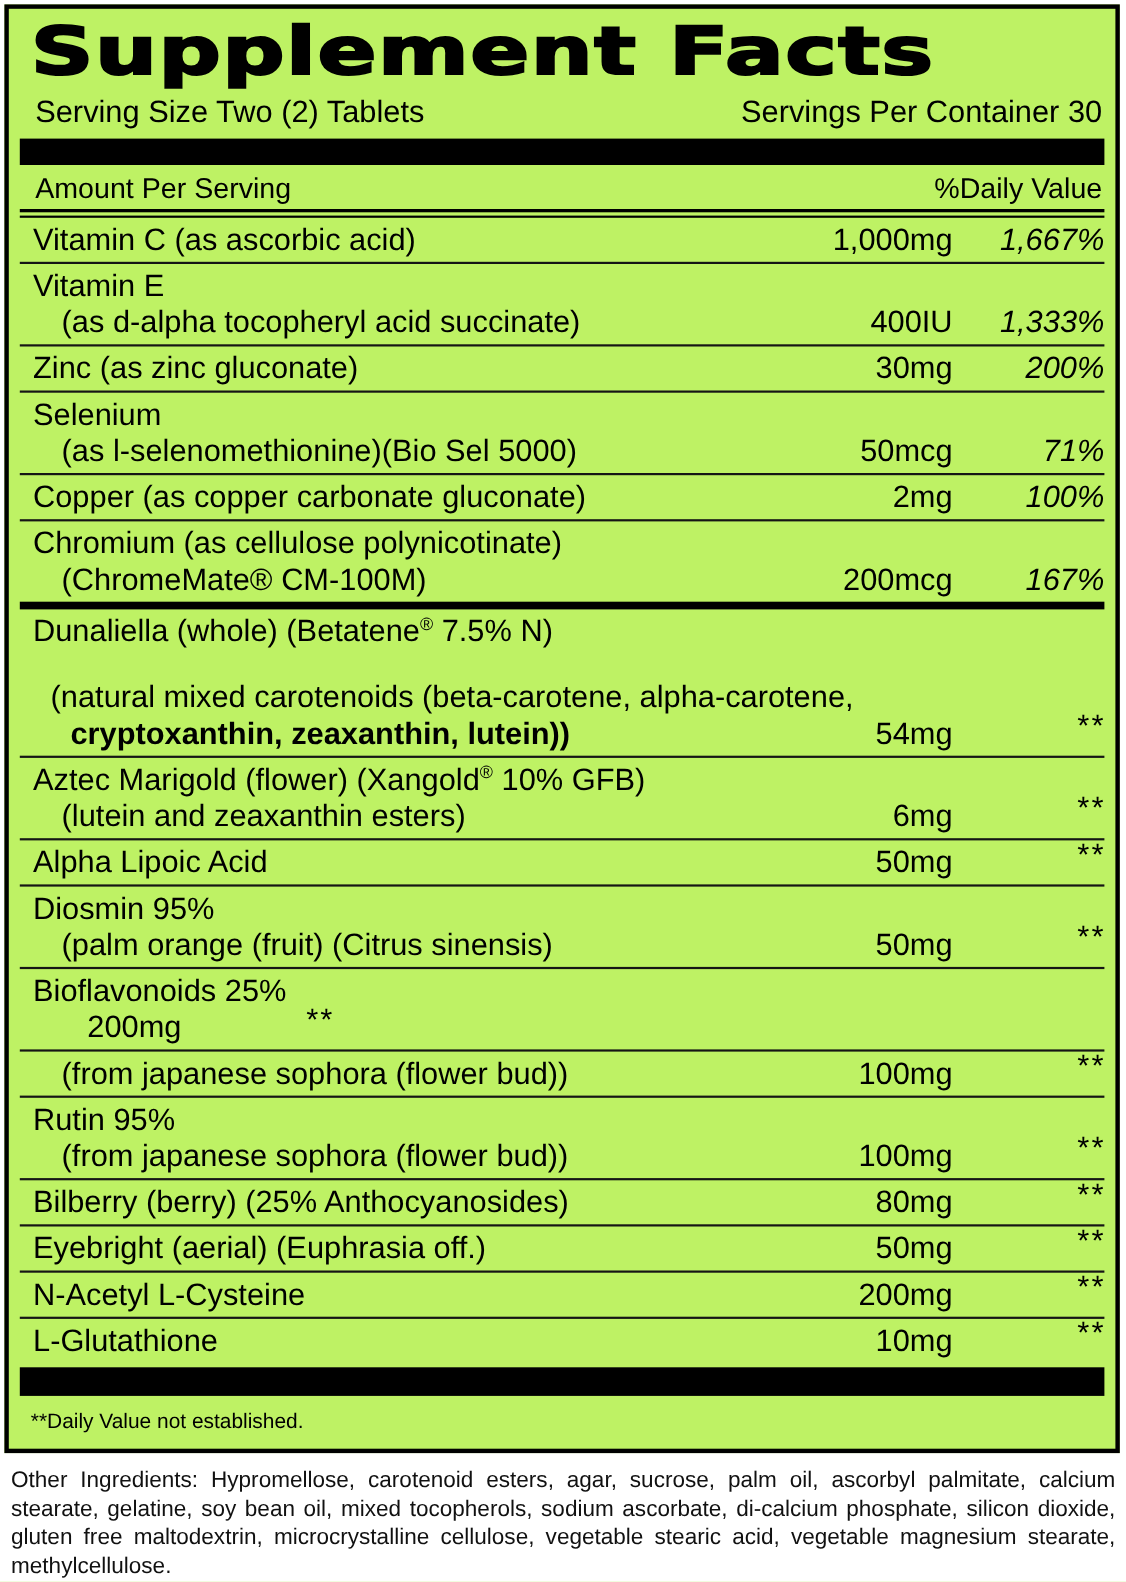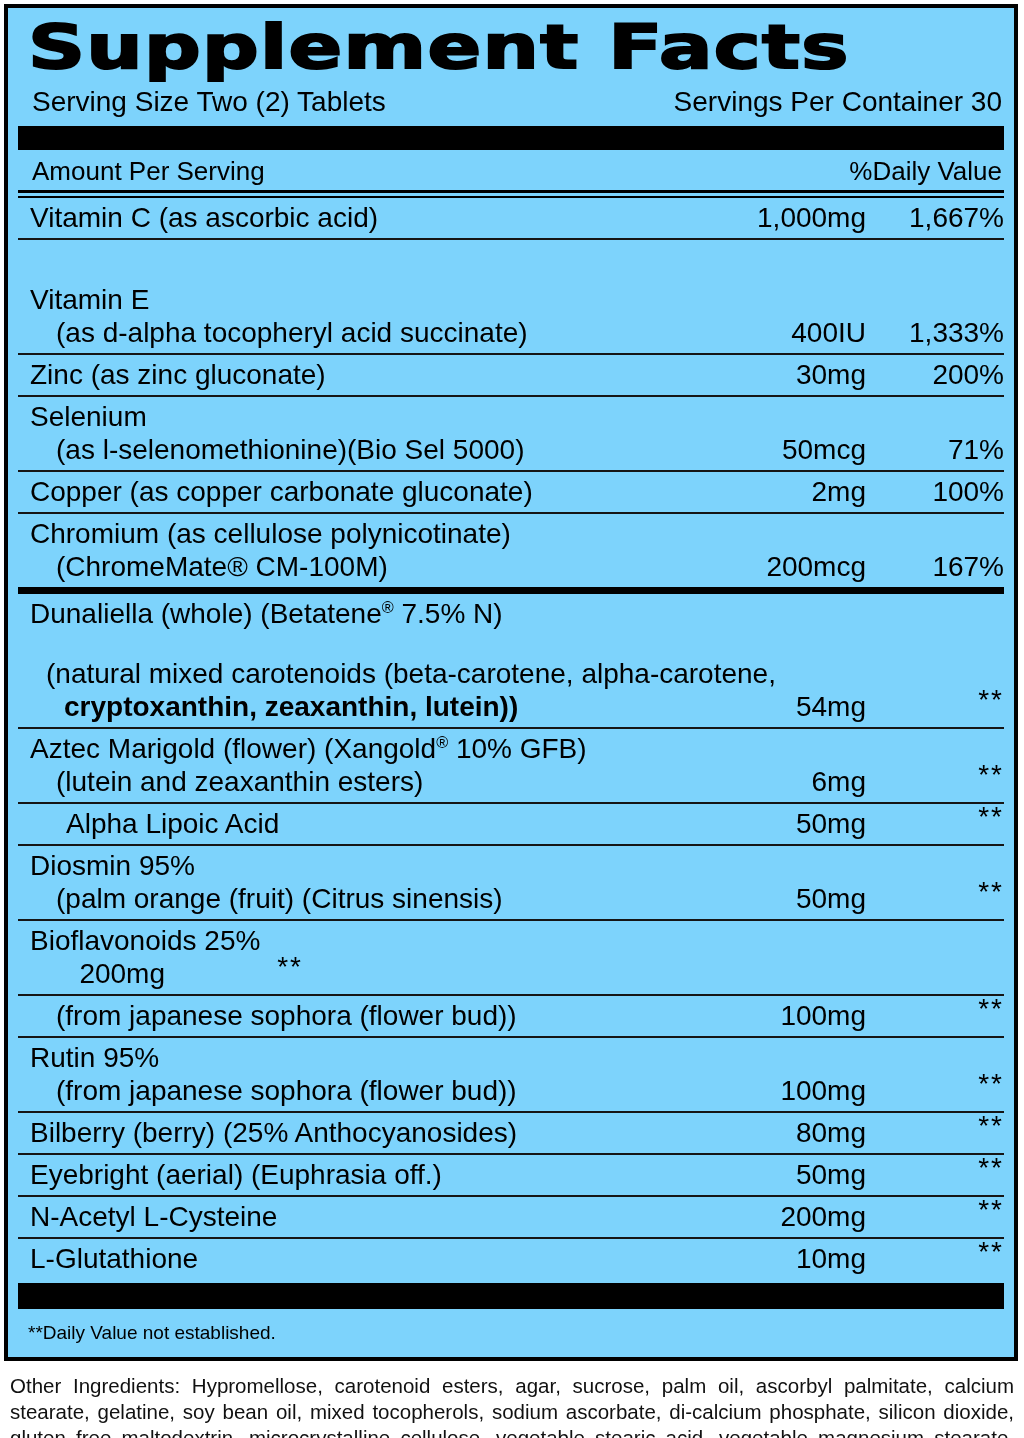--- a/index.html
+++ b/index.html
@@ -4,21 +4,21 @@
 <style>
   html,body{margin:0;padding:0;}
   body{
     width:1024px;height:1438px;background:#ffffff;color:#000;
     font-family:"Liberation Sans", sans-serif;overflow:hidden;
   }
   .box{
     margin:4px 6px 0 4px;
     border:4px solid #000;
     padding:6px 10px 6px 10px;
-    background:#7dd3fc;
+    background:#bef264;
   }
   .title{
     font-family:"DejaVu Sans", sans-serif;
     font-size:60px;line-height:62px;font-weight:900;
     letter-spacing:1px;margin:2px 0 8px 10px;
     -webkit-text-stroke:2px #000;
     transform:scaleX(1.32);transform-origin:left center;
     white-space:nowrap;
   }
   .serving{
@@ -34,21 +34,21 @@
   .double-rule{height:3px;border-top:3px solid #000;border-bottom:2px solid #000;margin:0;}
   .thick-rule{height:7px;background:#000;}
   .rows{font-size:28px;}
   .row{padding:3px 0 4px 0;}
   .row + .row{border-top:2px solid #151515;}
   .line{line-height:33px;padding-left:12px;}
   .line.last{display:flex;align-items:baseline;}
   .nm{display:inline-block;}
   .line.last .nm{flex:1;display:block;}
   .amt{width:135px;text-align:right;white-space:nowrap;}
-  .dv{width:138px;text-align:right;white-space:nowrap;}
+  .dv{width:138px;text-align:right;white-space:nowrap;font-style:italic;}
   .dv.ast{position:relative;top:-7px;letter-spacing:2px;}
   sup{font-size:58%;vertical-align:super;line-height:0;}
   .footnote{font-size:19px;line-height:32px;padding:4px 0 2px 10px;}
   .below{margin:12px 10px 0 10px;font-size:20.5px;line-height:26px;color:#111;}
   .below p{margin:0;}
   .ingredients{text-align:justify;}
 </style>
 </head>
 <body>
 
@@ -72,21 +72,21 @@
 
     <div class="rows">
         <div class="row">
           <div class="line last">
             <span class="nm" style="padding-left: 0px;">Vitamin C (as ascorbic acid)</span>
             <span class="amt">1,000mg</span>
             <span class="dv">1,667%</span>
           </div>
         </div>
         <div class="row">
-          <div class="line"><span class="nm" style="padding-left: 0px; margin-top: 40px;">Vitamin E</span></div>
+          <div class="line"><span class="nm" style="padding-left: 0px;">Vitamin E</span></div>
           <div class="line last">
             <span class="nm" style="padding-left: 26px;">(as d-alpha tocopheryl acid succinate)</span>
             <span class="amt">400IU</span>
             <span class="dv">1,333%</span>
           </div>
         </div>
         <div class="row">
           <div class="line last">
             <span class="nm" style="padding-left: 0px;">Zinc (as zinc gluconate)</span>
             <span class="amt">30mg</span>
@@ -133,21 +133,21 @@
         <div class="row">
           <div class="line"><span class="nm" style="padding-left: 0px;">Aztec Marigold (flower) (Xangold<sup>®</sup> 10% GFB)</span></div>
           <div class="line last">
             <span class="nm" style="padding-left: 26px;">(lutein and zeaxanthin esters)</span>
             <span class="amt">6mg</span>
             <span class="dv ast">**</span>
           </div>
         </div>
         <div class="row">
           <div class="line last">
-            <span class="nm" style="padding-left: 0px; margin-left: 36px;">Alpha Lipoic Acid</span>
+            <span class="nm" style="padding-left: 0px;">Alpha Lipoic Acid</span>
             <span class="amt">50mg</span>
             <span class="dv ast">**</span>
           </div>
         </div>
         <div class="row">
           <div class="line"><span class="nm" style="padding-left: 0px;">Diosmin 95%</span></div>
           <div class="line last">
             <span class="nm" style="padding-left: 26px;">(palm orange (fruit) (Citrus sinensis)</span>
             <span class="amt">50mg</span>
             <span class="dv ast">**</span>

